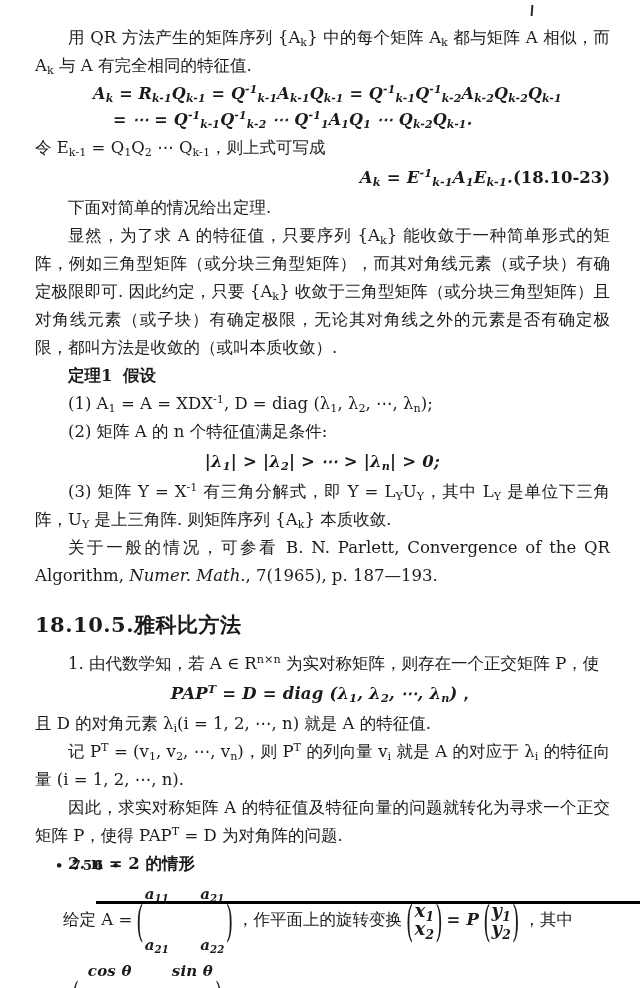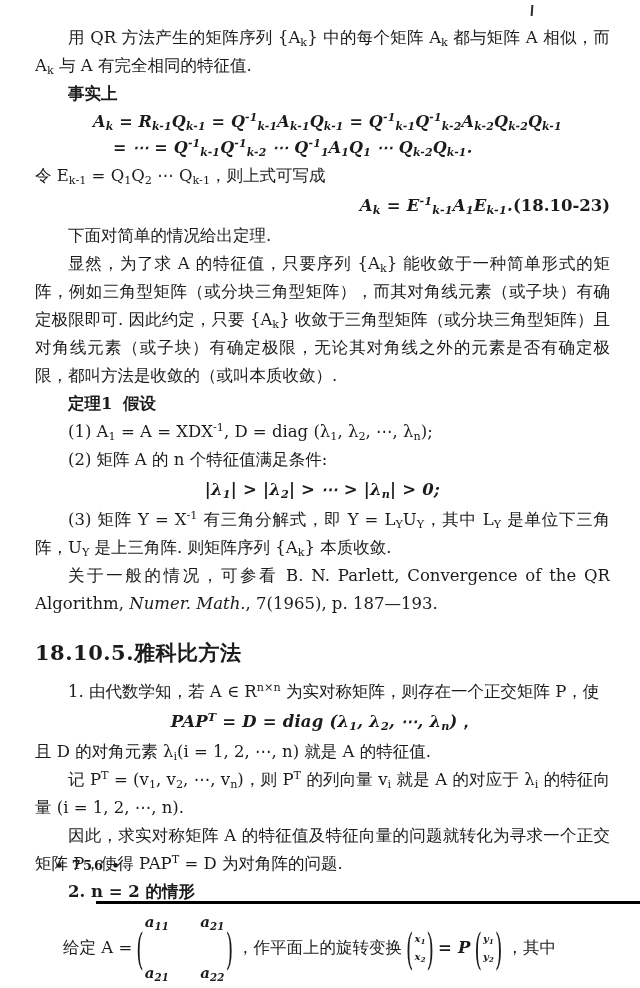--- a/index.html
+++ b/index.html
@@ -29,36 +29,35 @@
   .eq-center { flex:1; text-align:right; }
   .eq-number { font-weight:bold; white-space:nowrap; font-style:normal; }
   .centered { text-align:center; margin:2px 0; }
   .section-heading { font-size:21px; font-weight:bold; margin:20px 0 10px 0; line-height:30px; letter-spacing:0.5px; }
   .ref-journal { font-style:italic; }
   .inline-row { display:flex; align-items:center; flex-wrap:nowrap; margin:6px 0; }
   .inline-row .txt { white-space:nowrap; }
   .mat { display:inline-flex; align-items:center; margin:0 3px; }
   .mat .paren { display:inline-block; transform:scale(1,2.3); font-size:19px; font-weight:300; padding:0 1px; font-style:normal; }
   .mat .grid2 { display:grid; grid-template-columns:auto auto; column-gap:14px; row-gap:0; text-align:center; line-height:20px; font-size:15px;gap:31px; }
-  .mat .grid1 { display:grid; grid-template-columns:auto; row-gap:0; text-align:center; line-height:18px; font-size:10px; }
+  .mat .grid1 { display:grid; grid-template-columns:auto; row-gap:0; text-align:center; line-height:18px; font-size:18px; }
   .mat .cell { white-space:nowrap; }
   .page-number { position:absolute; left:55px; bottom:24px; font-size:13px; letter-spacing:2px; font-weight:bold; }
   .artifact-tick { position:absolute; left:531px; top:5px; width:2px; height:11px; background:#2c2c2c; transform:rotate(4deg); }
   .artifact-bottom-rule { position:absolute; left:96px; right:0; bottom:0; height:3px; background:#000; }
 </style>
 </head>
 <body>
 
 <div class="page">
 
   <div class="artifact-tick"></div>
 
   <p class="p-indent">用 QR 方法产生的矩阵序列 {A<sub>k</sub>} 中的每个矩阵 A<sub>k</sub> 都与矩阵 A 相似，而 A<sub>k</sub> 与 A 有完全相同的特征值.</p>
 
-  <p class="p-indent bold">事实上</p>
 
   <div class="eq-block math">
     <div>A<sub>k</sub> = R<sub>k-1</sub>Q<sub>k-1</sub> = Q<sup>-1</sup><sub>k-1</sub>A<sub>k-1</sub>Q<sub>k-1</sub> = Q<sup>-1</sup><sub>k-1</sub>Q<sup>-1</sup><sub>k-2</sub>A<sub>k-2</sub>Q<sub>k-2</sub>Q<sub>k-1</sub></div>
     <div class="eq-line2">= ⋯ = Q<sup>-1</sup><sub>k-1</sub>Q<sup>-1</sup><sub>k-2</sub> ⋯ Q<sup>-1</sup><sub>1</sub>A<sub>1</sub>Q<sub>1</sub> ⋯ Q<sub>k-2</sub>Q<sub>k-1</sub>.</div>
   </div>
 
   <p class="p-flush">令 E<sub>k-1</sub> = Q<sub>1</sub>Q<sub>2</sub> ⋯ Q<sub>k-1</sub>，则上式可写成</p>
 
   <div class="eq-row">
     <span class="eq-center math">A<sub>k</sub> = E<sup>-1</sup><sub>k-1</sub>A<sub>1</sub>E<sub>k-1</sub>.</span>

